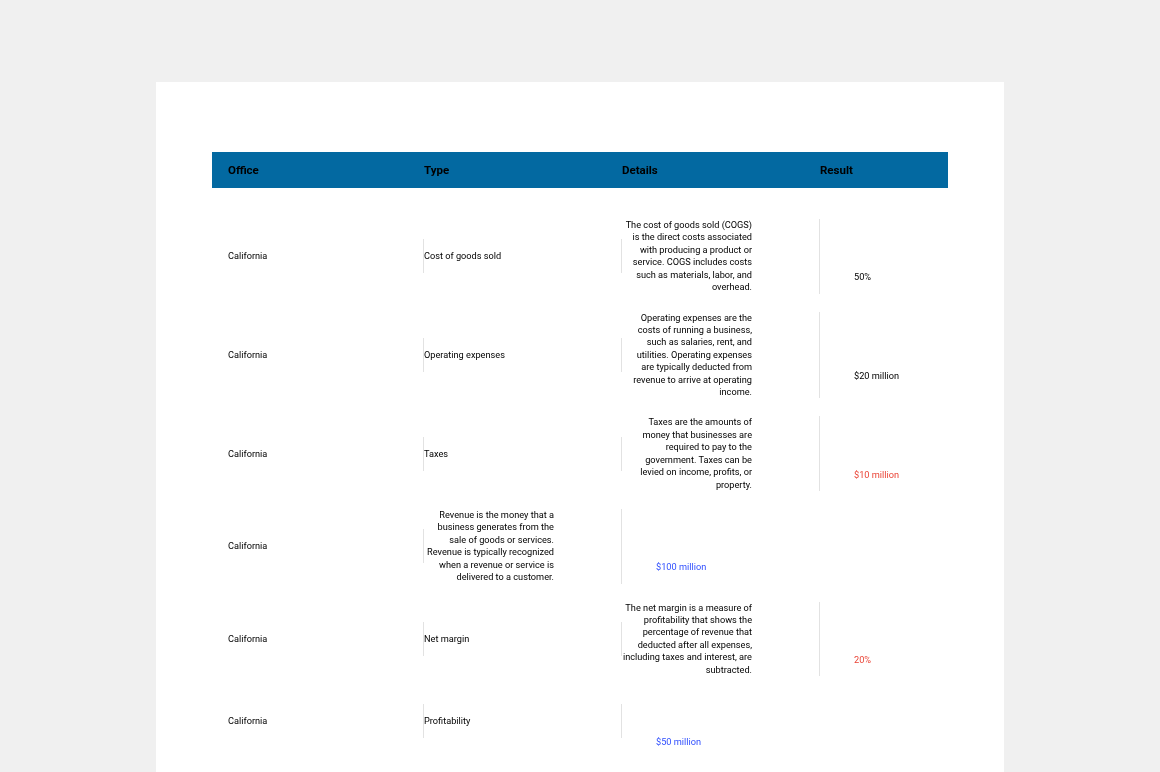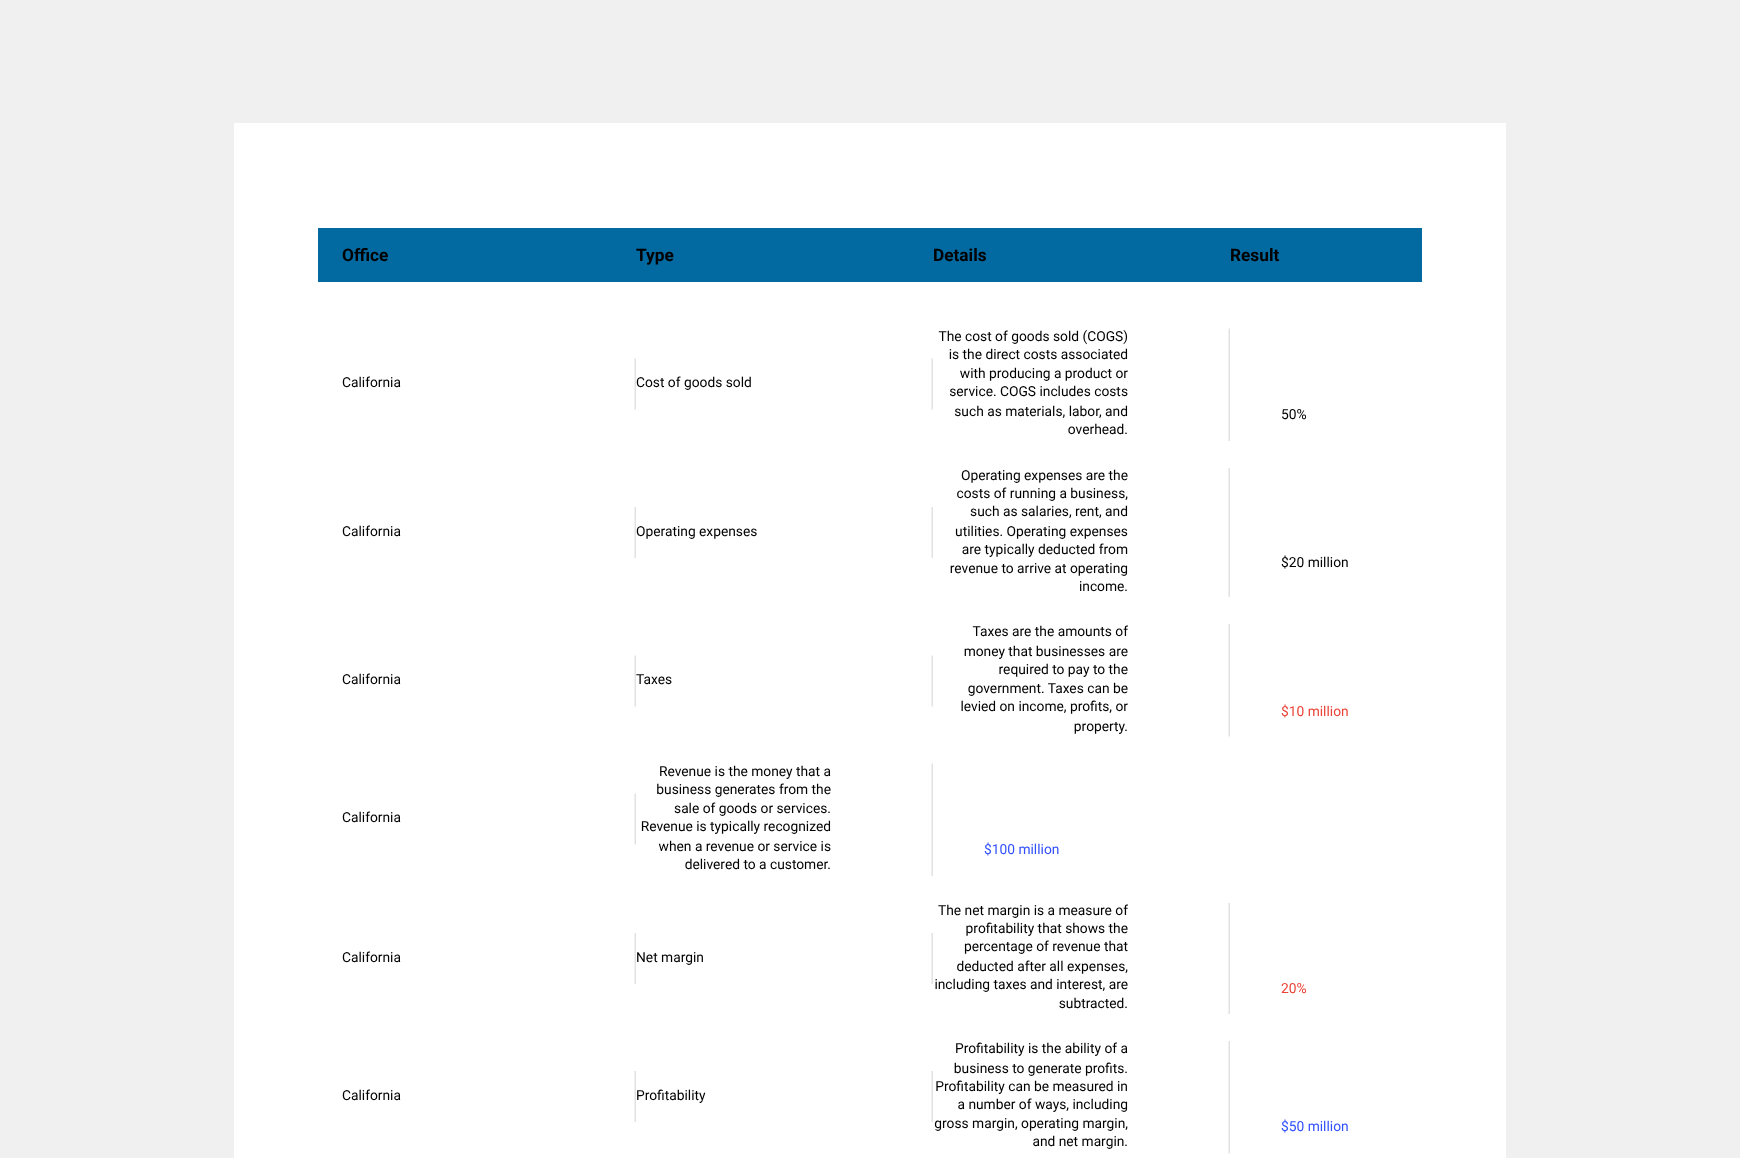--- a/index.html
+++ b/index.html
@@ -168,23 +168,20 @@
           <div class="td col-result"><span class="result-red">20%</span></div>
         </div>
 
         <div class="tr">
           <div class="td col-office">
               <span>California</span>
             </div>
           <div class="td col-type">
               <span>Profitability</span>
             </div>
-          <div class="td col-details">
-              <span class="inner">Profitability is the ability of a business to generate profits. Profitability can be measured in a number of ways, including gross margin, operating margin, and net margin.</span>
-            </div>
           <div class="td col-result"><span class="result-blue">$50 million</span></div>
         </div>
 
       </div>
 
     </div>
   </div>
 </div>
 
 </body></html>

